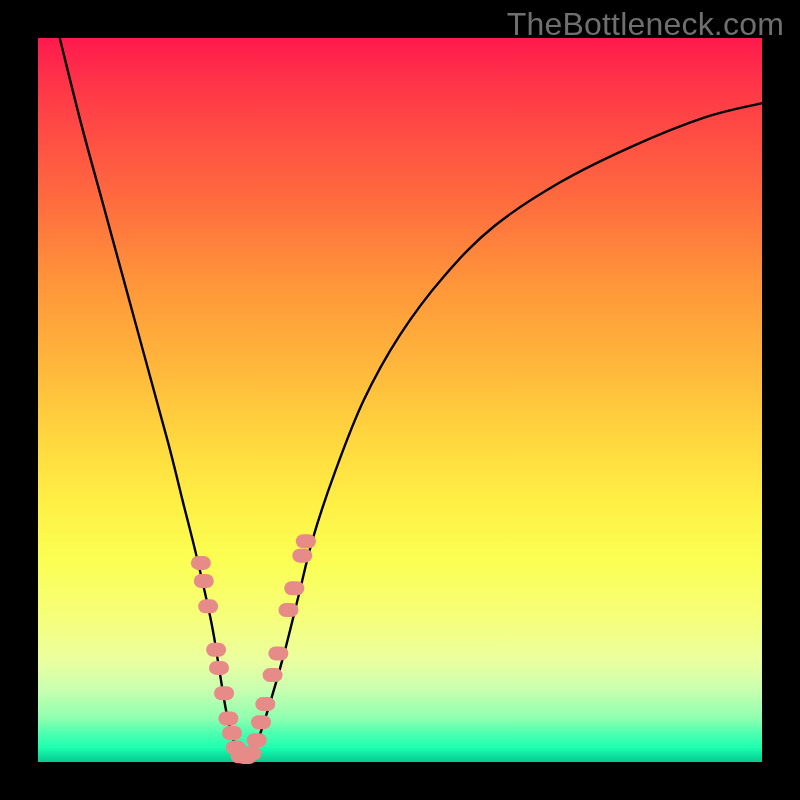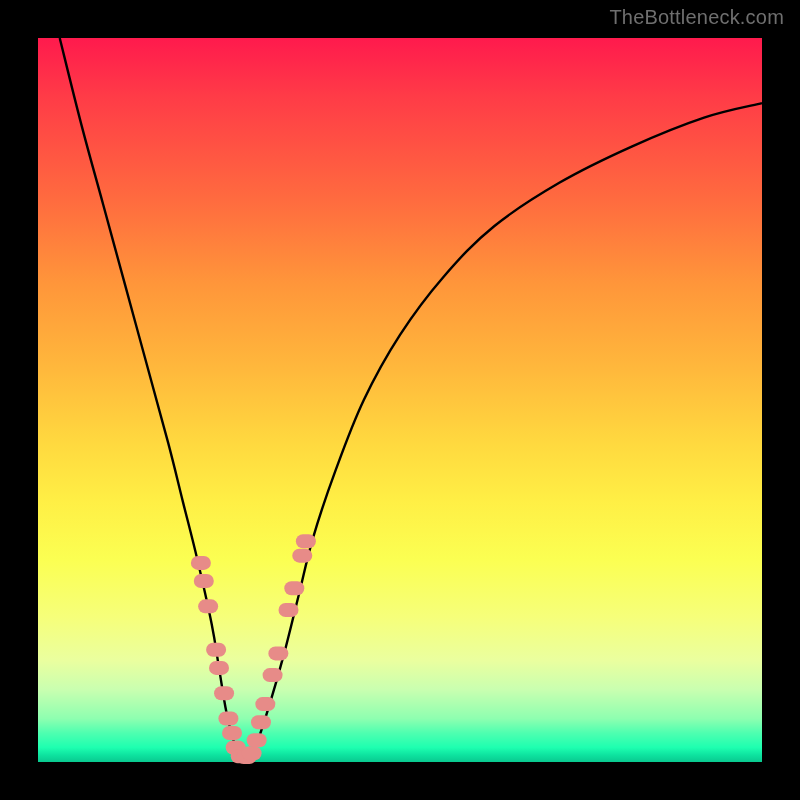--- a/index.html
+++ b/index.html
@@ -42,21 +42,21 @@
       #1effb0 98%,
       #0ee4a0 99%,
       #09c98f 100%
     );
   }
   .watermark {
     position: absolute;
     top: 6px;
     right: 16px;
     font-family: Arial, Helvetica, sans-serif;
-    font-size: 20px;
+    font-size: 32px;
     color: #6f6f6f;
     font-weight: 500;
     letter-spacing: 0.2px;
   }
   svg.curve {
     position: absolute;
     top: 0;
     left: 0;
     width: 724px;
     height: 724px;

